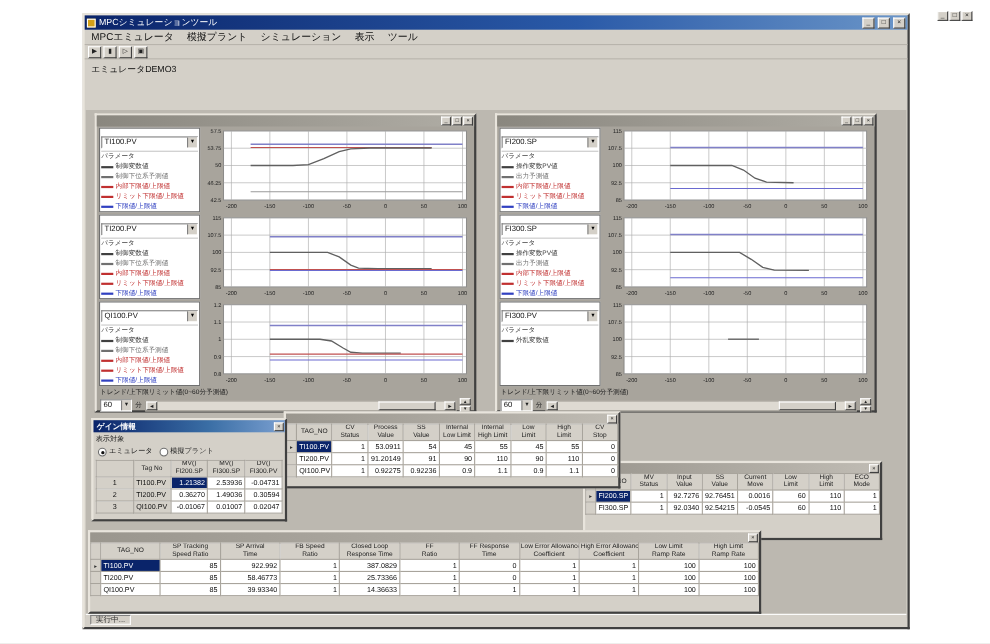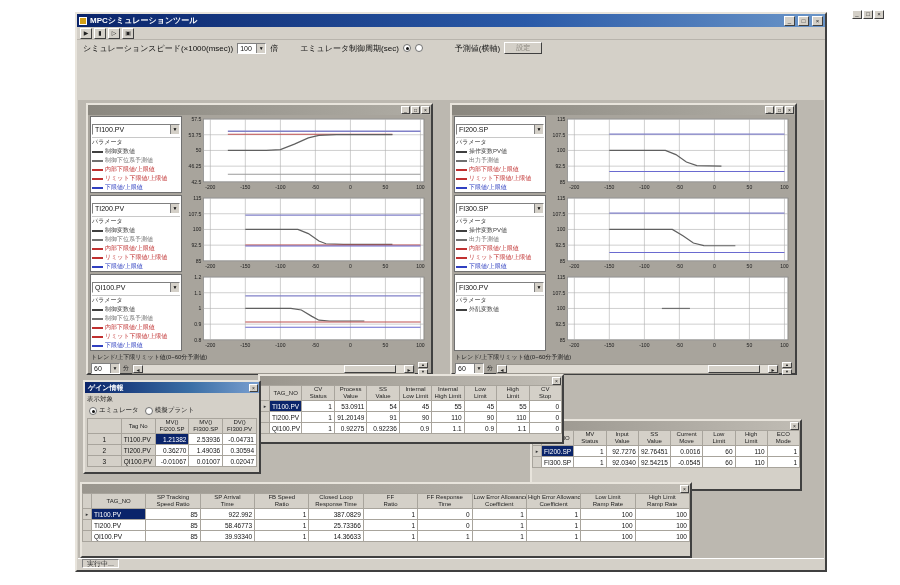--- a/index.html
+++ b/index.html
@@ -12,21 +12,21 @@
   .outer-ctrl { position:absolute; top:10px; right:16px; display:flex; gap:1px; }
   .outer-ctrl .btn { width:10px; height:9px; line-height:7px; font-size:6px; }
 
   
   .app { position:absolute; left:75px; top:12px; width:752px; height:560px;
          border:2px solid; border-color:#e8e4dc #404040 #404040 #e8e4dc; background:#d4d0c8; }
 
   .titlebar { height:13px; background:linear-gradient(90deg,#0a246a,#2a5aa8 60%,#6a95c8);
               display:flex; align-items:center; padding:0 2px; gap:3px; }
   .titlebar .ticon { width:8px; height:8px; background:#d4a017; border:1px solid #fff; }
-  .titlebar .ttext { color:#ffffff; font-size:8px; font-weight:bold; flex:1;
+  .titlebar .ttext { color:#ffffff; font-size:8px; font-weight:normal; flex:1;
                      white-space:nowrap; overflow:hidden; }
   .titlebar .btn { width:11px; height:10px; line-height:8px; font-size:6px; }
 
   .menubar { height:14px; display:flex; align-items:center; gap:12px; padding:0 6px;
              font-size:9px; color:#111; border-bottom:1px solid #b8b4ac; }
   .toolbar { height:13px; display:flex; align-items:center; gap:2px; padding:0 3px;
              border-bottom:1px solid #b8b4ac; }
   .toolbar .btn { width:12px; height:11px; line-height:9px; font-size:6px; }
 
   .controls { position:relative; height:46px; font-size:8px; color:#111; padding:1px 6px; }
@@ -120,43 +120,38 @@
 
 <div class="app">
   <div class="titlebar">
     <span class="ticon"></span>
     <span class="ttext">MPCシミュレーションツール</span>
     <span class="btn">_</span>
     <span class="btn">□</span>
     <span class="btn">×</span>
   </div>
 
+  <div class="menubar">
+    <span>MPCエミュレータ</span>
+    <span>模擬プラント</span>
+    <span>シミュレーション</span>
+    <span>表示</span>
+    <span>ツール</span>
+  </div>
 
   <div class="toolbar" id="toolbar">
       <span class="btn">▶</span>
       <span class="btn">▮</span>
       <span class="btn">▷</span>
       <span class="btn">▣</span>
     </div>
 
   <div class="controls">
     <div class="crow">
-      <span>シミュレーションスピード(×1000(msec))</span>
-      <span class="combo">
-        <span class="cval">100</span>
-        <span class="cdd">▼</span>
-      </span>
-      <span>倍</span>
-      <span style="width:14px"></span>
-      <span>エミュレータ制御周期(sec)</span>
-      <span class="radio on"></span>
-      <span class="radio"></span>
-      <span style="width:24px"></span>
-      <span>予測値(横軸)</span>
-      <span class="btn dim" style="width:38px;height:12px;line-height:10px;">設定</span>
+      <span>エミュレータDEMO3</span>
     </div>
   </div>
 
   <div class="mdi">
 
     <div class="child" style="left:8px;top:3px;">
       <div class="child-tb">
         <span class="btn">_</span>
         <span class="btn">□</span>
         <span class="btn">×</span>

